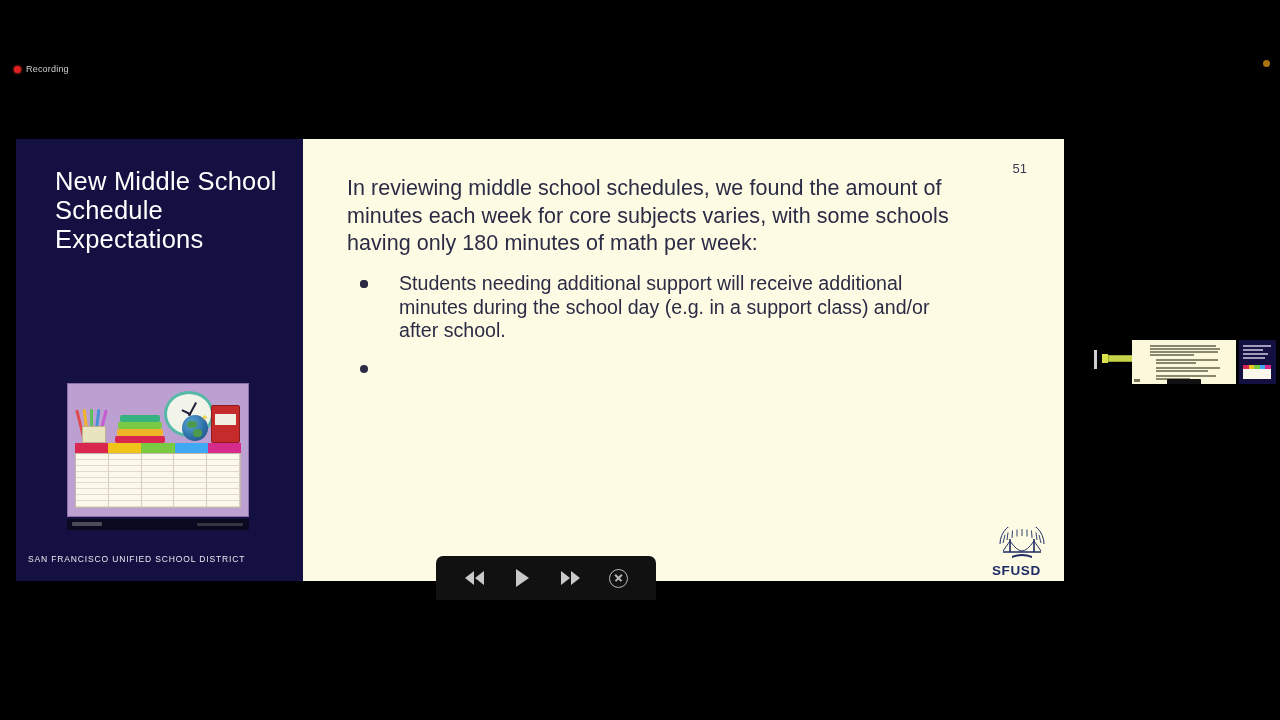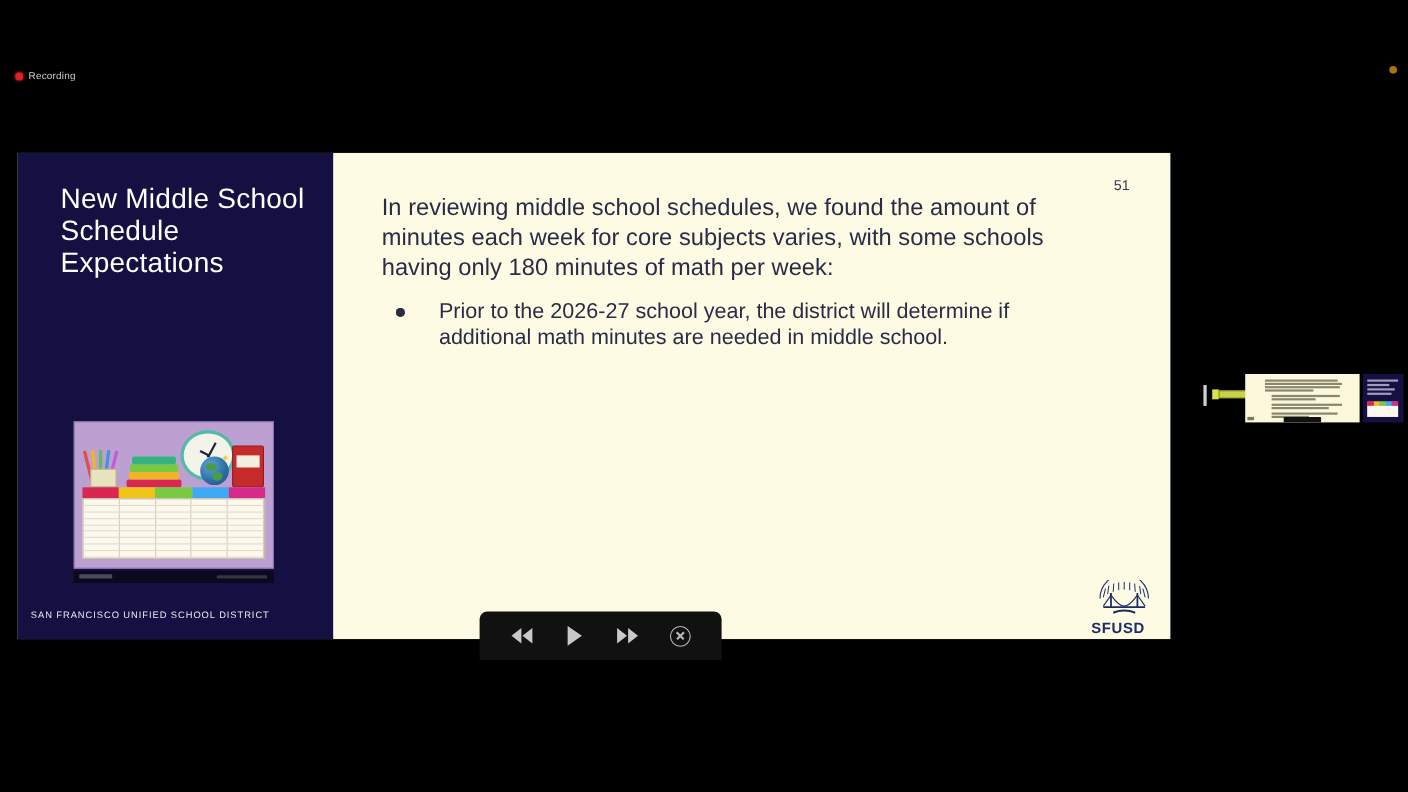--- a/index.html
+++ b/index.html
@@ -498,21 +498,24 @@
     <div class="slide-number">51</div>
 
     <p class="lead-paragraph">In reviewing middle school schedules, we found the amount of minutes each week for core subjects varies, with some schools having only 180 minutes of math per week:</p>
 
     <ul class="bullet-list">
       <li class="bullet-item">
         <span class="bullet-marker"></span>
       </li>
       <li class="bullet-item">
         <span class="bullet-marker"></span>
-        <span>Prior to the 2026-27 school year, the district will determine if additional math minutes are needed in middle school.</span>
+        <span>Students needing additional support will receive additional minutes during the school day (e.g. in a support class) and/or after school.</span>
+      </li>
+      <li class="bullet-item">
+        <span class="bullet-marker"></span>
       </li>
     </ul>
 
     <div class="sfusd-logo">
       <div class="logo-circle">
         <svg width="50" height="36" viewBox="0 0 50 36" xmlns="http://www.w3.org/2000/svg">
           <g stroke="#1c2b63" fill="none" stroke-width="1.1">
             <path d="M3 17 A22 22 0 0 1 47 17" stroke-width="1"></path>
             <g stroke-width="0.9">
               <line x1="6" y1="16" x2="8" y2="8"></line>

